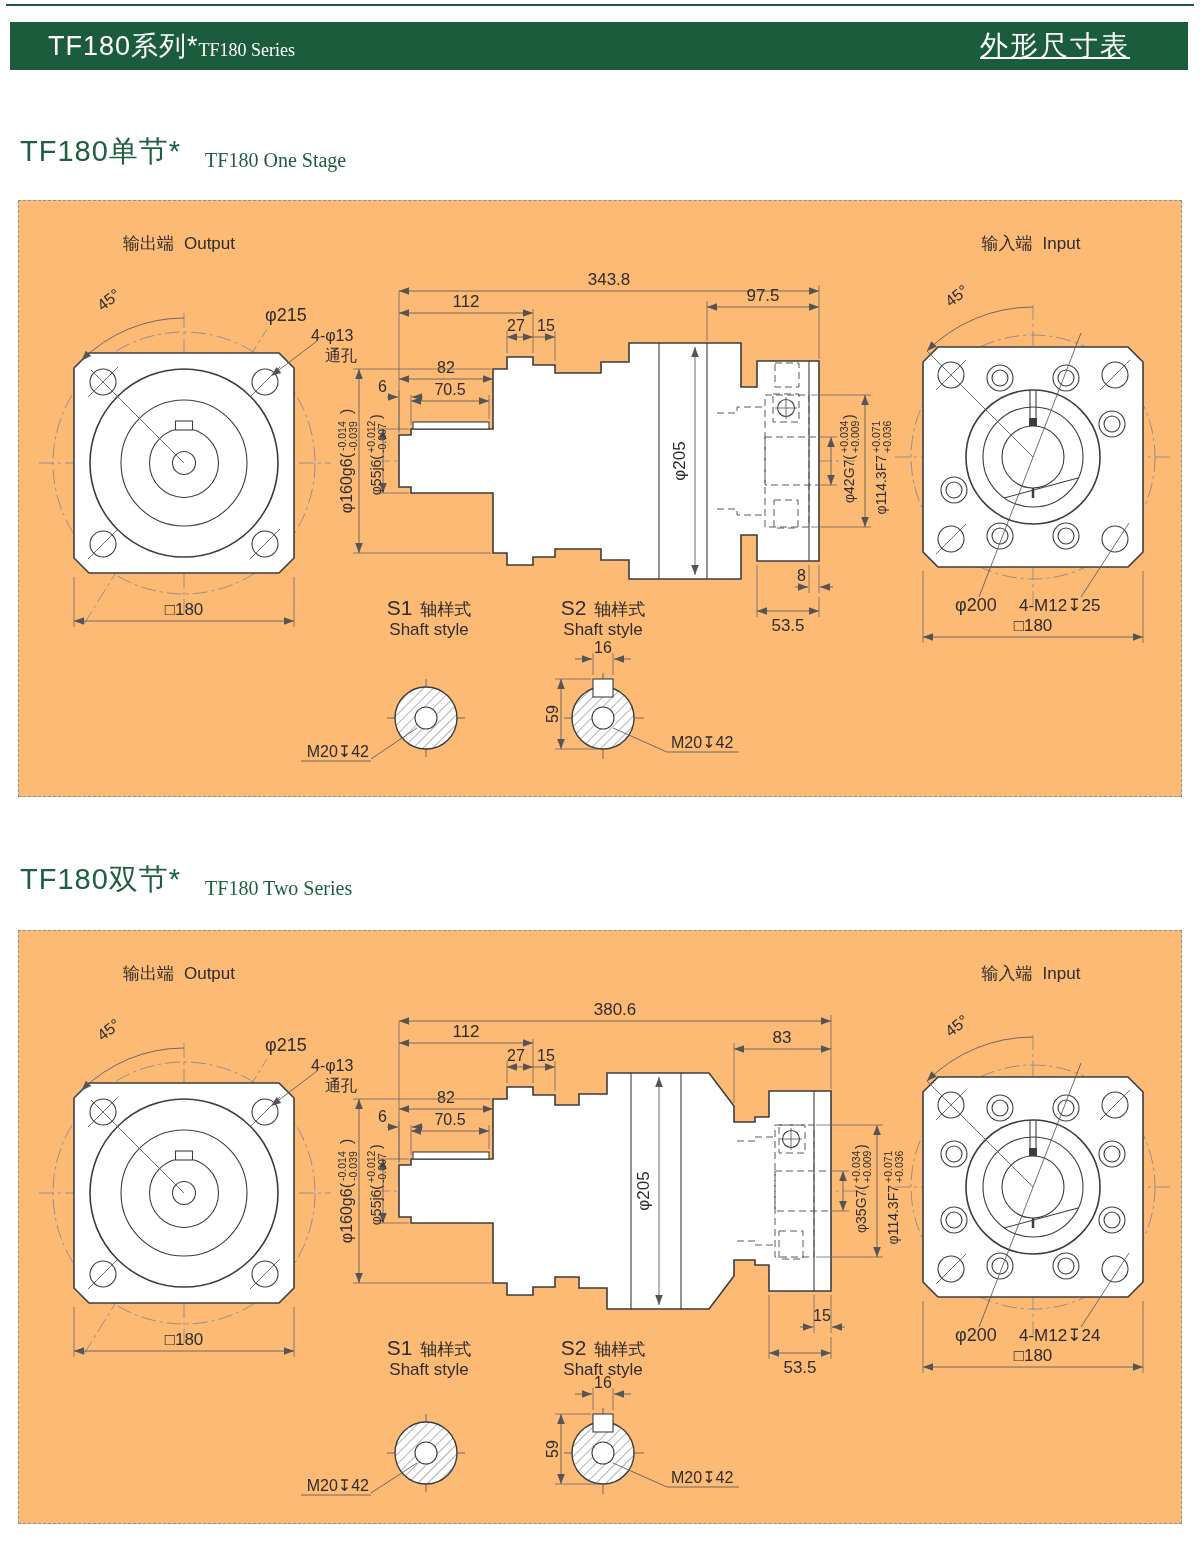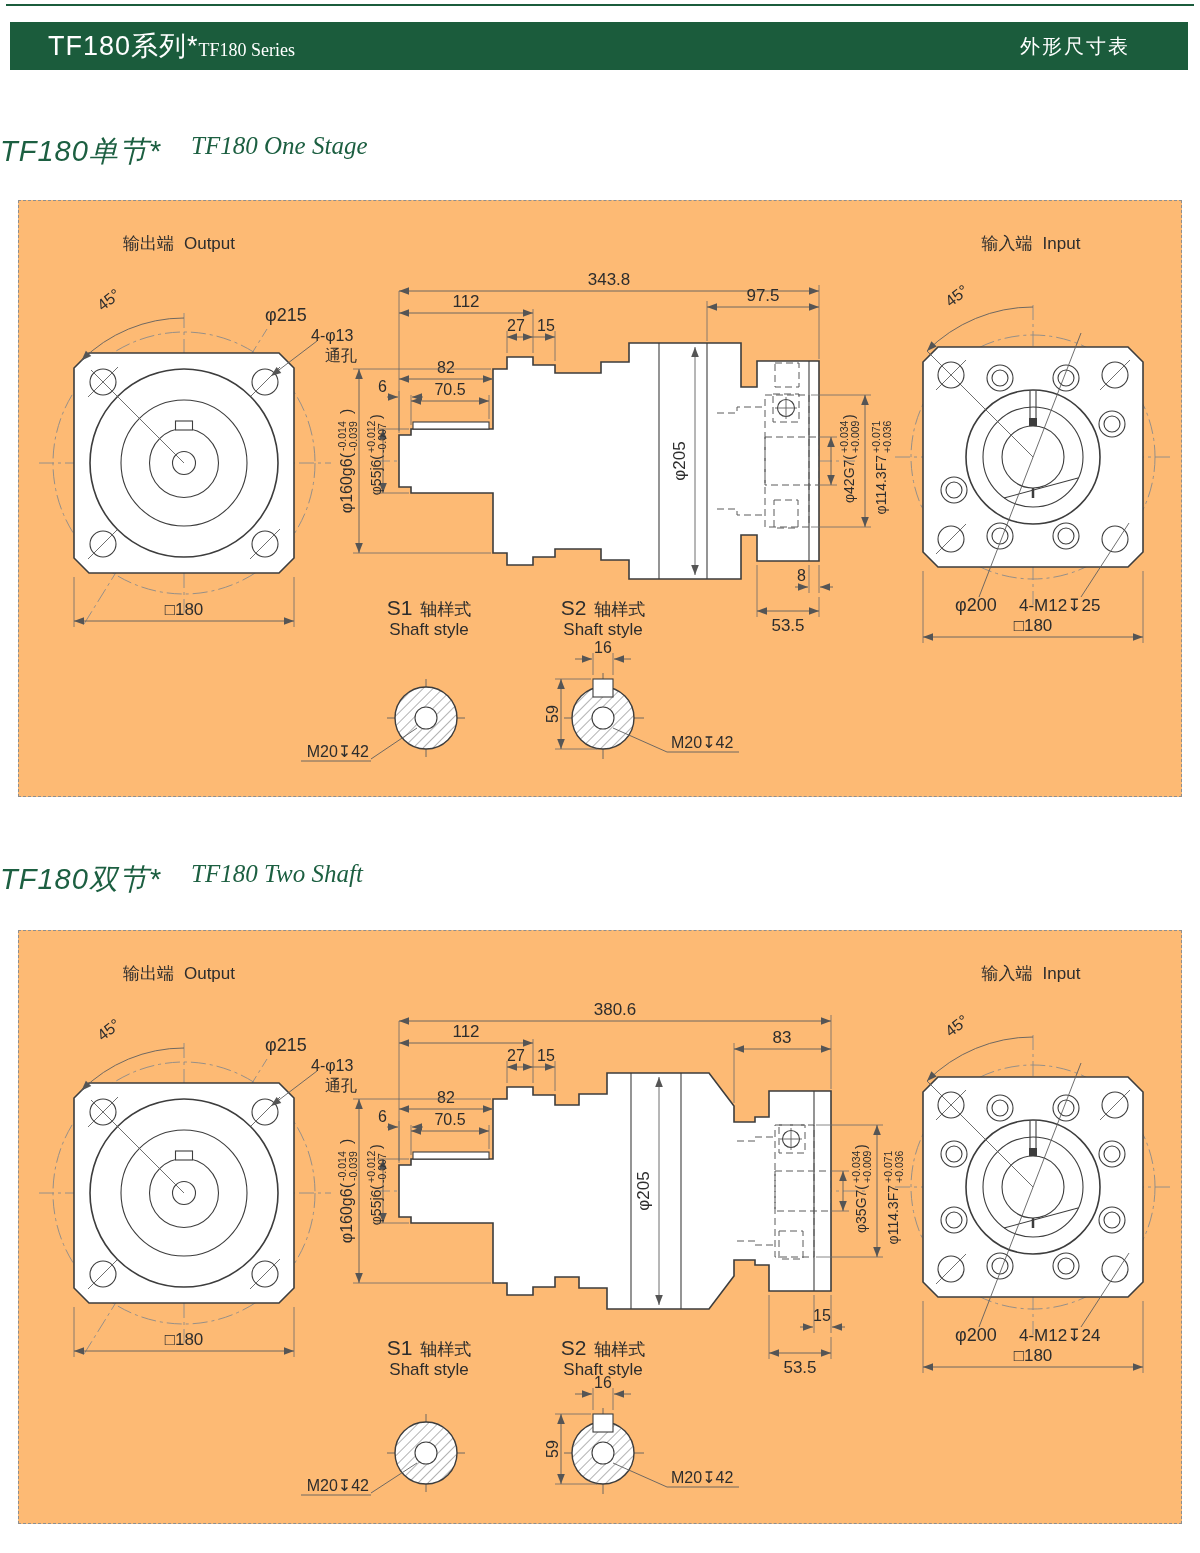--- a/index.html
+++ b/index.html
@@ -3,24 +3,24 @@
 <meta charset="utf-8">
 <style>
   html,body{margin:0;padding:0;background:#fff;}
   .page{position:relative;width:1200px;height:1553px;background:#fff;overflow:hidden;
         font-family:"Liberation Sans",sans-serif;}
   .toprule{position:absolute;top:4px;left:6px;width:1188px;height:2px;background:#1b5c3c;}
   .headerbar{position:absolute;top:22px;left:10px;width:1178px;height:48px;background:#1b5c3c;
              display:flex;align-items:center;color:#fff;}
   .headerbar .cn{font-size:27px;margin-left:38px;letter-spacing:1px;}
   .headerbar .en{font-size:18px;font-family:"Liberation Serif",serif;margin-top:8px;}
-  .headerbar .right{margin-left:auto;margin-right:58px;font-size:20px;letter-spacing:2px;}
-  .sectitle{position:absolute;left:0;display:flex;align-items:flex-start;color:#1c5f41;font-style:italic;}
+  .headerbar .right{margin-left:auto;margin-right:58px;font-size:28px;letter-spacing:2px;text-decoration:underline;}
+  .sectitle{position:absolute;left:20px;display:flex;align-items:flex-end;color:#1c5f41;}
   .sectitle .cn{font-size:29px;letter-spacing:1px;}
-  .sectitle .en{font-size:25px;margin-left:30px;font-family:"Liberation Serif",serif;}
+  .sectitle .en{font-size:20px;margin-left:24px;font-family:"Liberation Serif",serif;}
   .st1{top:132px;} .st2{top:860px;}
   .dashbox{position:absolute;left:18px;width:1162px;border:1.5px dashed #8f8f8f;background:#fdba74;}
   .box1{top:200px;height:595px;} .box2{top:930px;height:592px;}
   svg{display:block;}
   svg text{font-family:"Liberation Sans",sans-serif;fill:#2d2d2d;}
   .ol{fill:none;stroke:#3d3d3d;stroke-width:1.6;}
   .olw{fill:#fff;stroke:#3d3d3d;stroke-width:1.6;}
   .ol2{fill:none;stroke:#3d3d3d;stroke-width:1.1;}
   .ol2w{fill:#fff;stroke:#3d3d3d;stroke-width:1.1;}
   .cl{fill:none;stroke:#8a8a8a;stroke-width:0.9;stroke-dasharray:15 4 3 4;}
@@ -278,21 +278,21 @@
       <line class="ext" x1="904" y1="370" x2="904" y2="442"></line>
           <line class="ext" x1="1124" y1="370" x2="1124" y2="442"></line>
       <line class="dim" x1="904" y1="436" x2="1124" y2="436" marker-start="url(#ms)" marker-end="url(#ma)"></line>
       <text class="t17" x="1014" y="430" text-anchor="middle">□180</text>
     </g>
   </svg>
   </div>
 
   <div class="sectitle st2">
     <span class="cn">TF180双节*</span>
-    <span class="en">TF180 Two Shaft</span>
+    <span class="en">TF180 Two Series</span>
   </div>
 
   <div class="dashbox box2">
   <svg viewBox="0 0 1162 590" width="1162" height="590">
 
     <g>
       <text class="t17" x="160" y="48" text-anchor="middle"><tspan>输出端</tspan><tspan dx="10">Output</tspan></text>
       <circle class="cl" cx="165" cy="262" r="131"></circle>
       <line class="cl" x1="20" y1="262" x2="312" y2="262"></line>
       <line class="cl" x1="165" y1="112" x2="165" y2="412"></line>

